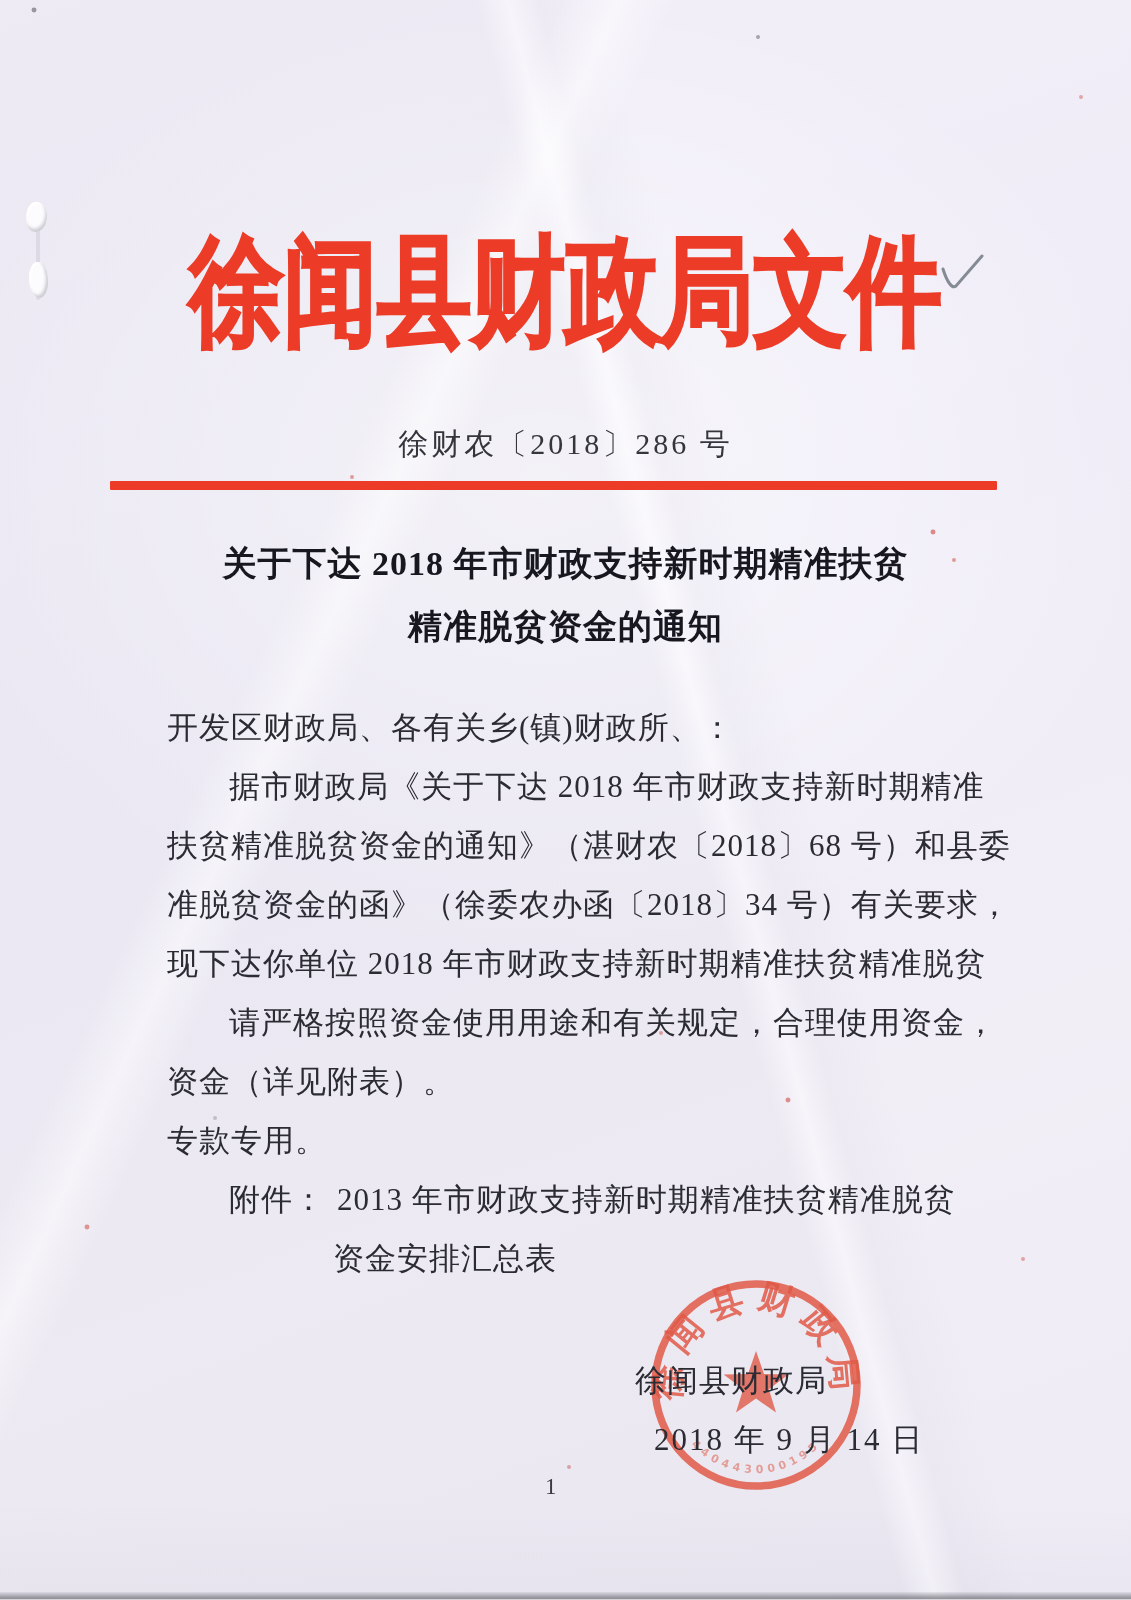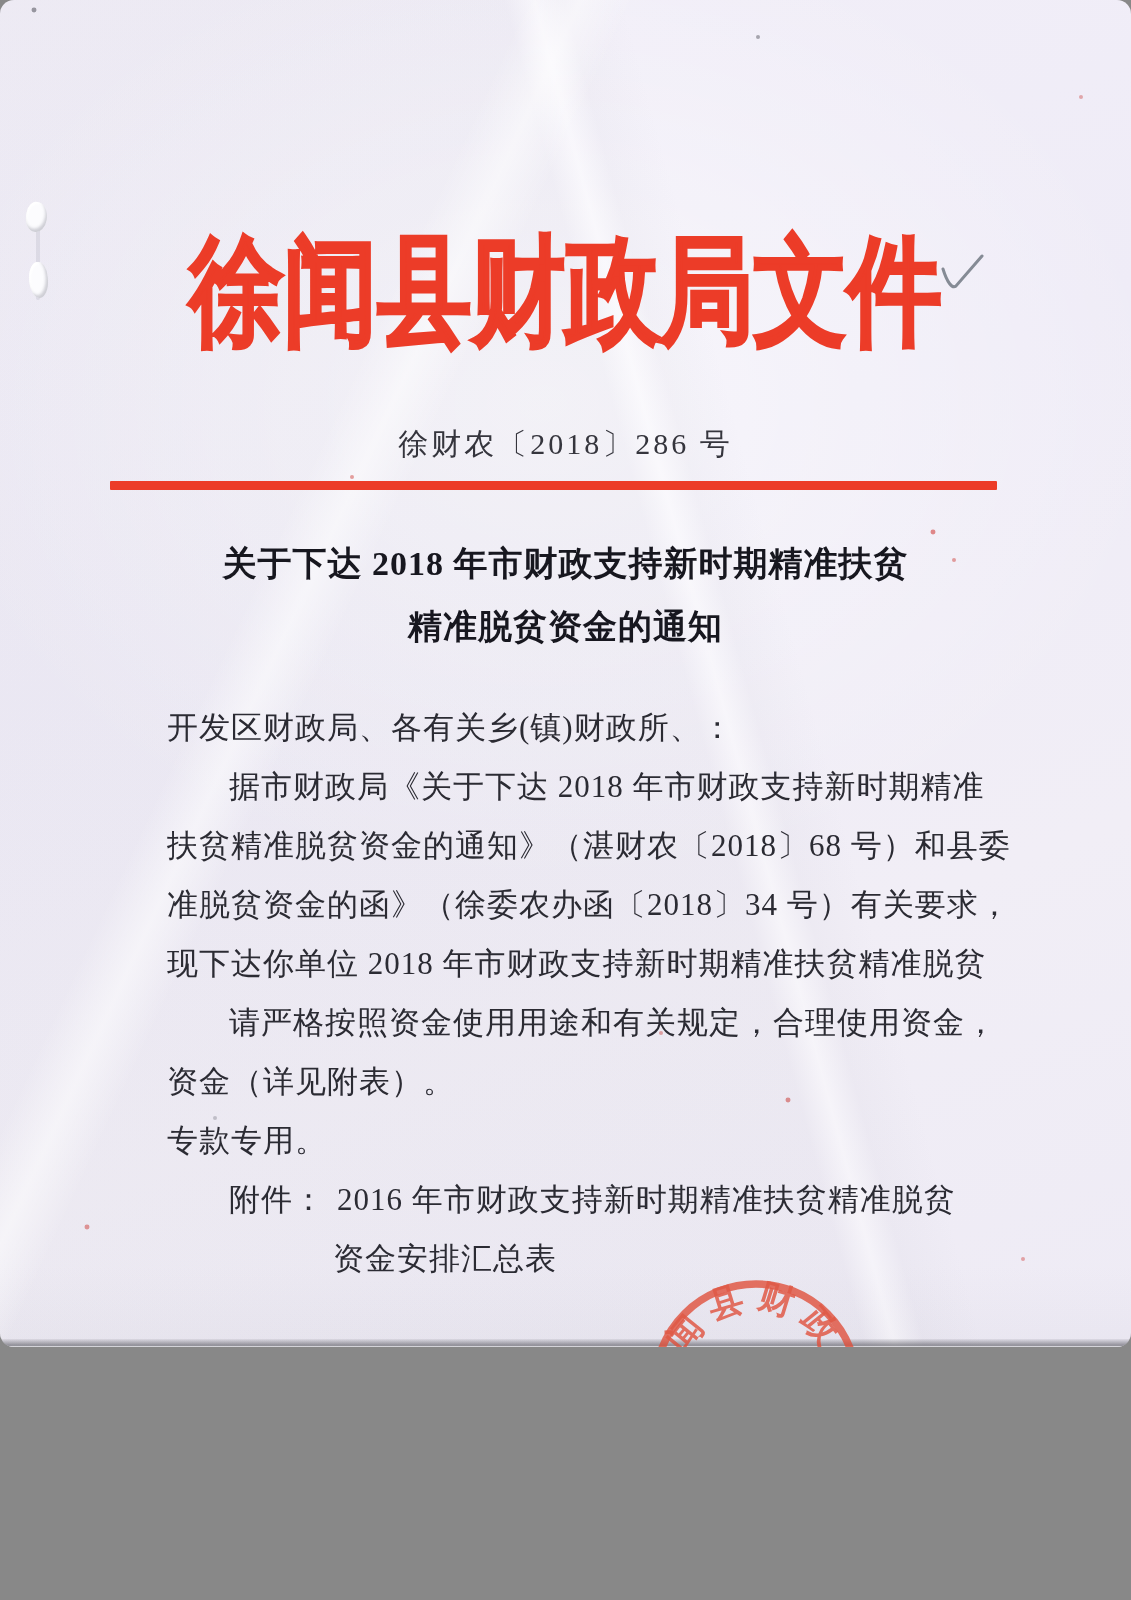--- a/index.html
+++ b/index.html
@@ -1,26 +1,25 @@
 <!DOCTYPE html>
 <html><head>
 <meta charset="utf-8">
 <style>
   html,body { margin:0; padding:0; background:#888; }
   .page {
     position: relative;
-    width: 1131px; height: 1347px;
+    width: 1131px; height: 1600px;
     margin: 0 auto;
     background:
       radial-gradient(ellipse 900px 700px at 48% 30%, rgba(255,255,255,0.55), rgba(255,255,255,0) 70%),
       linear-gradient(160deg, #f2eff8 0%, #efecf7 40%, #f1eef6 70%, #eeebf5 100%);
     overflow: hidden;
     font-family: "Liberation Serif", "DejaVu Serif", serif;
     color: #2b2b33;
-    border-radius: 14px;
   }
   
   .page::before {
     content:""; position:absolute; inset:0; pointer-events:none;
     background:
       linear-gradient(115deg, rgba(255,255,255,0) 30%, rgba(255,255,255,0.5) 33%, rgba(255,255,255,0) 36%),
       linear-gradient(75deg, rgba(160,160,175,0.06) 58%, rgba(255,255,255,0.4) 60%, rgba(160,160,175,0.05) 62%, rgba(255,255,255,0) 66%),
       linear-gradient(0deg, rgba(170,170,185,0.08), rgba(255,255,255,0) 6%);
   }
   .scan-edge-bottom {
@@ -130,21 +129,21 @@
   <div class="body-block">
     <div class="line">开发区财政局、各有关乡(镇)财政所、：</div>
     <div class="line indent">据市财政局《关于下达 2018 年市财政支持新时期精准</div>
     <div class="line">扶贫精准脱贫资金的通知》（湛财农〔2018〕68 号）和县委</div>
     <div class="line">准脱贫资金的函》（徐委农办函〔2018〕34 号）有关要求，</div>
     <div class="line">现下达你单位 2018 年市财政支持新时期精准扶贫精准脱贫</div>
     <div class="line indent">请严格按照资金使用用途和有关规定，合理使用资金，</div>
     <div class="line">资金（详见附表）。</div>
     <div class="line">专款专用。</div>
     <div class="line indent">
-      <span>附件：</span><span class="attach-gap">2016 年市财政支持新时期精准扶贫精准脱贫</span>
+      <span>附件：</span><span class="attach-gap">2013 年市财政支持新时期精准扶贫精准脱贫</span>
     </div>
     <div class="line attach-cont">资金安排汇总表</div>
   </div>
 
   <svg class="seal" viewBox="0 0 230 230">
     <circle cx="115" cy="115" r="101" fill="none" stroke="rgba(223,77,56,0.85)" stroke-width="7.5"></circle>
     <polygon points="115,81 123,104 147.3,104.5 127.9,119.2 135,142.5 115,128.6 95,142.5 102.1,119.2 82.7,104.5 107,104" fill="rgba(223,77,56,0.8)"></polygon>
     <defs>
       <path id="seal-top-arc" d="M 43.6 141 A 76 76 0 1 1 186.4 141" fill="none"></path>
       <path id="seal-bottom-arc" d="M 35.2 152.2 A 88 88 0 0 0 194.8 152.2" fill="none"></path>

